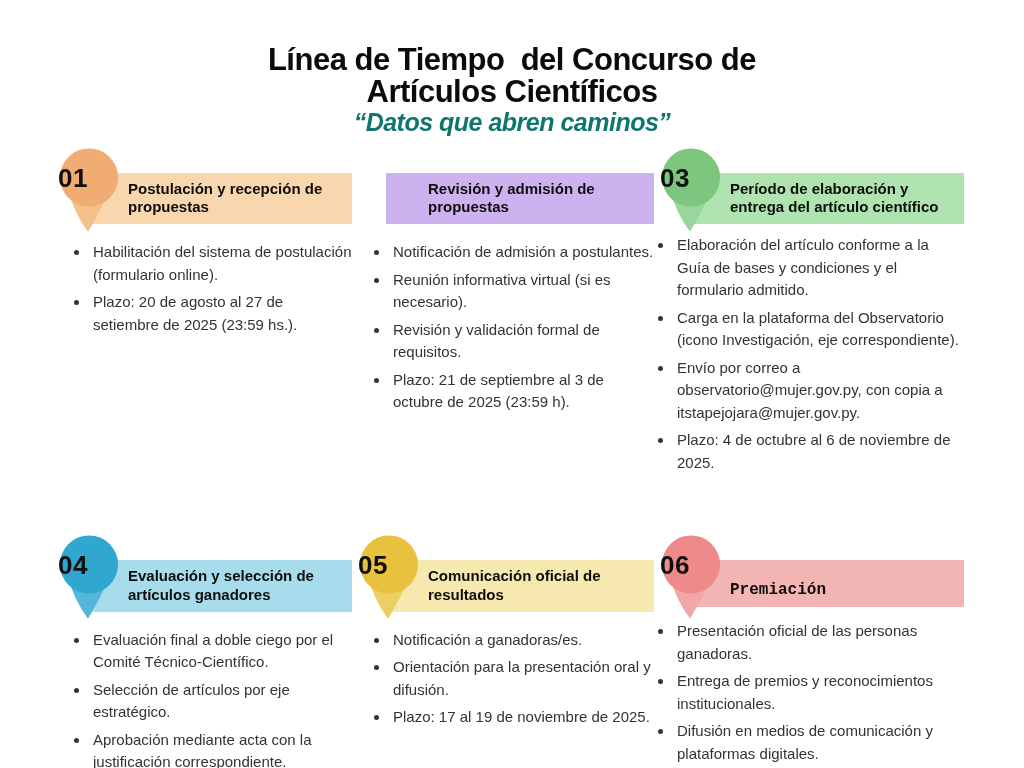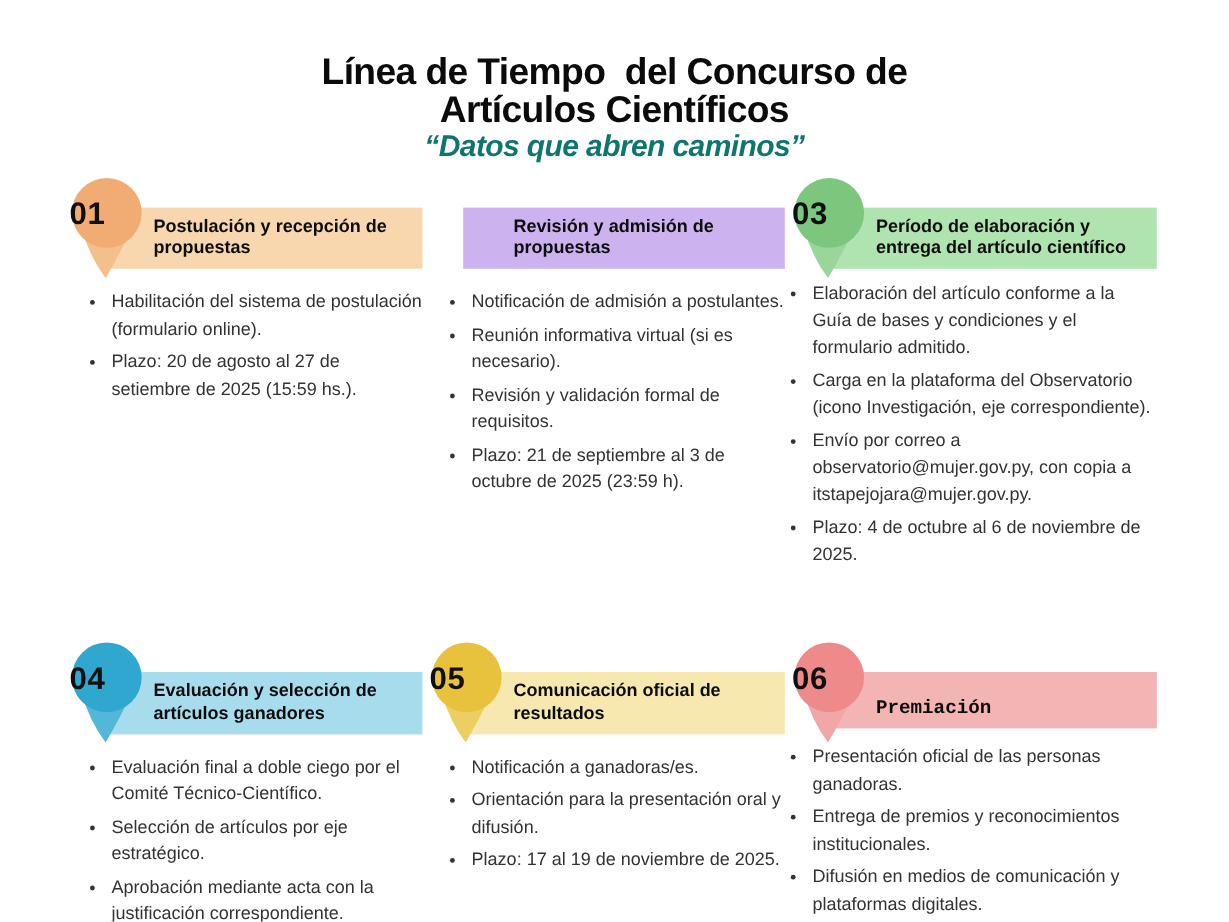--- a/index.html
+++ b/index.html
@@ -75,21 +75,21 @@
         <path class="tail" d="M10 42 Q17 68 31 86 Q43 66 54 42 Z"></path>
         <circle class="head" cx="32" cy="30" r="30"></circle>
       </svg>
       <div class="num">01</div>
     </div>
     <div class="band">
       <h3>Postulación y recepción de propuestas</h3>
     </div>
     <ul class="bullets">
         <li>Habilitación del sistema de postulación (formulario online).</li>
-        <li>Plazo: 20 de agosto al 27 de setiembre de 2025 (15:59 hs.).</li>
+        <li>Plazo: 20 de agosto al 27 de setiembre de 2025 (23:59 hs.).</li>
       </ul>
   </div>
     <div class="card" style="--pin: #9878DC; --tail: #AC92E2; --band: #CCB3EF;">
     <div class="band">
       <h3>Revisión y admisión de propuestas</h3>
     </div>
     <ul class="bullets">
         <li>Notificación de admisión a postulantes.</li>
         <li>Reunión informativa virtual (si es necesario).</li>
         <li>Revisión y validación formal de requisitos.</li>

